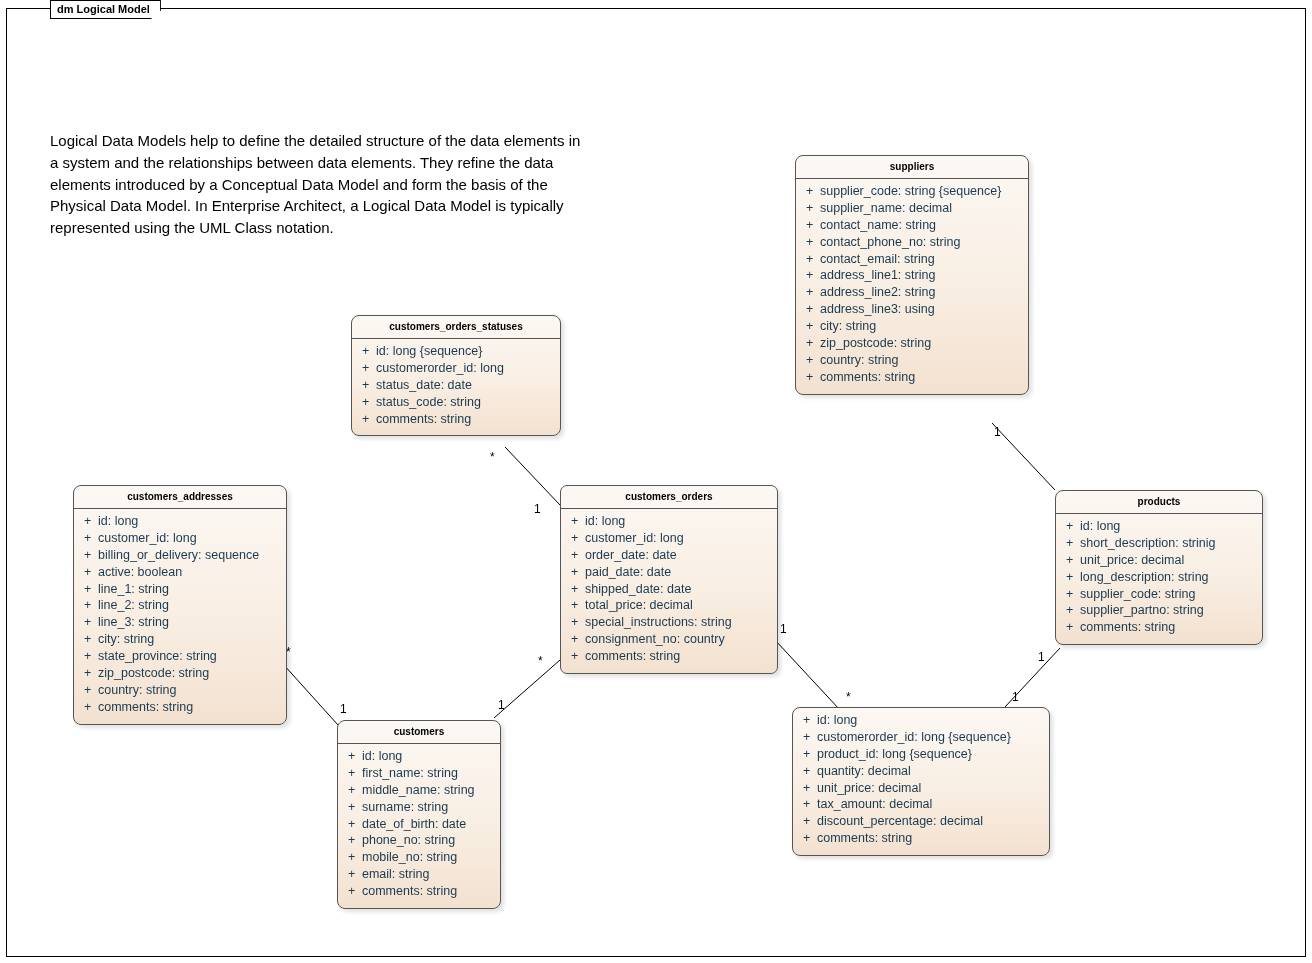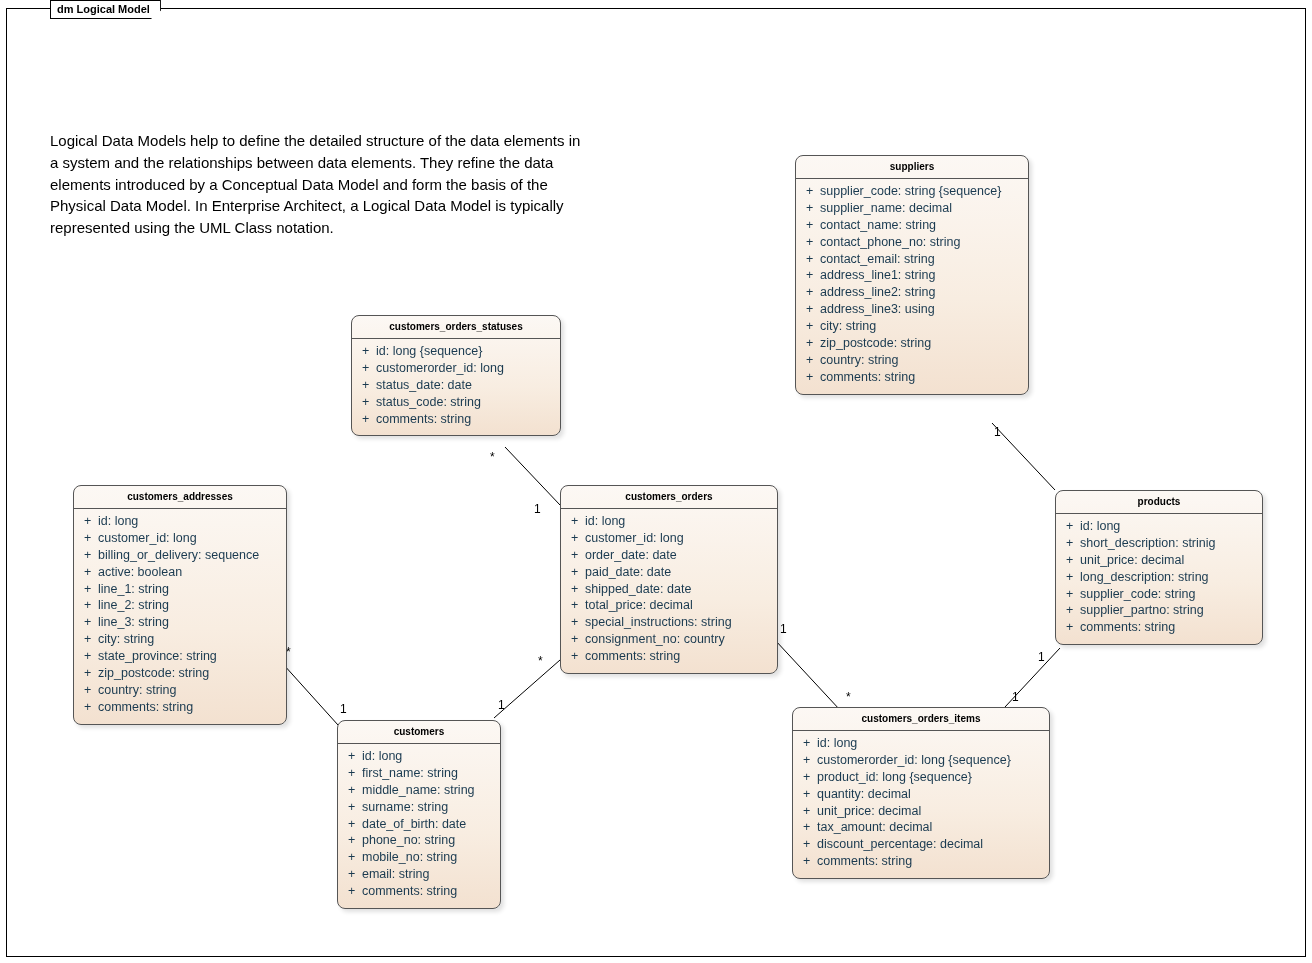--- a/index.html
+++ b/index.html
@@ -226,21 +226,21 @@
           <span class="vis">+</span>
           <span class="txt">country: string</span>
         </div>
         <div class="attr">
           <span class="vis">+</span>
           <span class="txt">comments: string</span>
         </div>
       </div>
   </div>
 
-  <div class="entity" style="left:560px; top:485px; width:216px;">
+  <div class="entity" style="left:560px; top:485px; width:216px;border-radius:7px;">
     <div class="entity-title">customers_orders</div>
     <div class="entity-body">
         <div class="attr">
           <span class="vis">+</span>
           <span class="txt">id: long</span>
         </div>
         <div class="attr">
           <span class="vis">+</span>
           <span class="txt">customer_id: long</span>
         </div>
@@ -399,21 +399,20 @@
           <span class="txt">email: string</span>
         </div>
         <div class="attr">
           <span class="vis">+</span>
           <span class="txt">comments: string</span>
         </div>
       </div>
   </div>
 
   <div class="entity" style="left:792px; top:707px; width:256px;">
-    <div class="entity-title">customers_orders_items</div>
     <div class="entity-body">
         <div class="attr">
           <span class="vis">+</span>
           <span class="txt">id: long</span>
         </div>
         <div class="attr">
           <span class="vis">+</span>
           <span class="txt">customerorder_id: long {sequence}</span>
         </div>
         <div class="attr">

